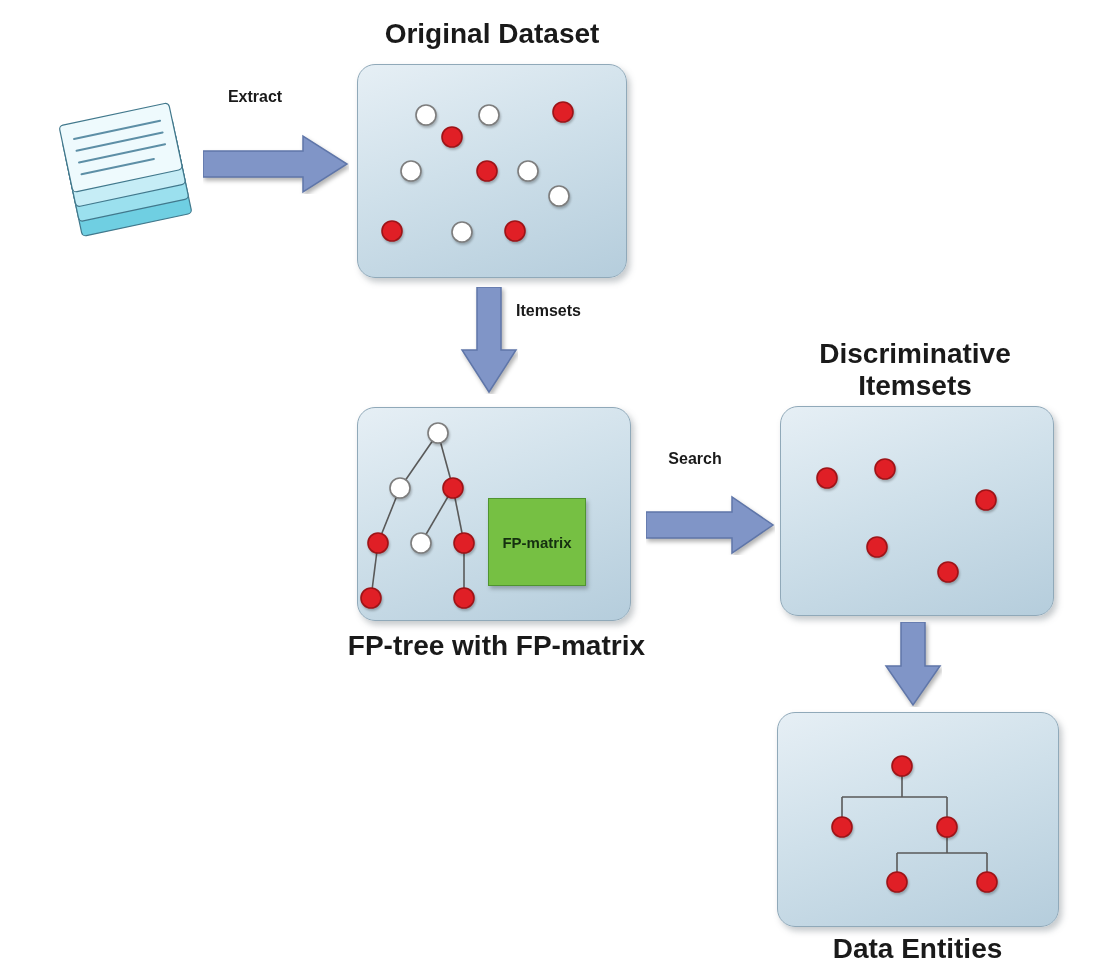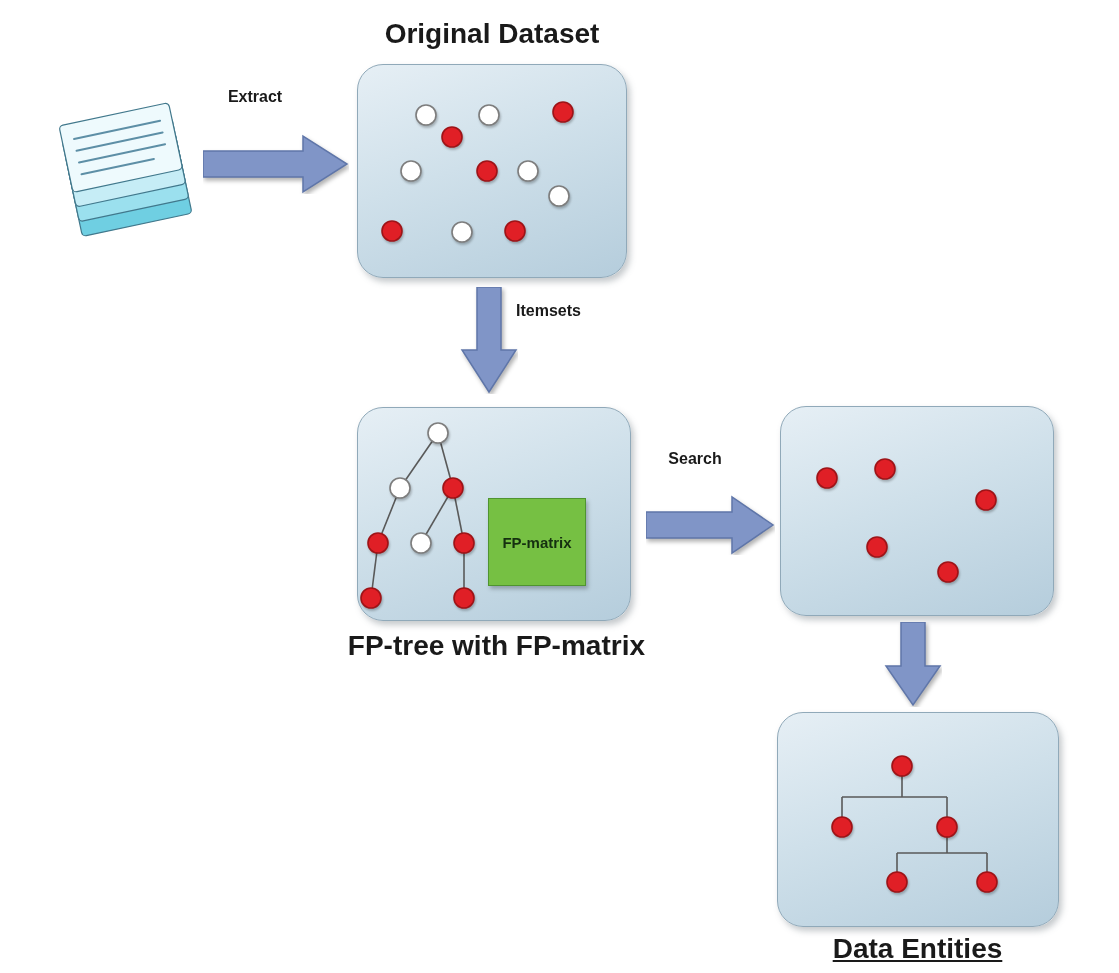--- a/index.html
+++ b/index.html
@@ -16,21 +16,21 @@
     font-weight:bold;
     color:var(--text,#1a1a1a);
     font-size:28px;
     text-align:center;
     line-height:1.15;
     white-space:nowrap;
   }
   .label.small{font-size:16px;}
   .node-box{
     position:absolute;
-    border-radius:26px;
+    border-radius:18px;
     background:linear-gradient(160deg,#e6eff5 0%,#cfe0ea 45%,var(--box-fill-bottom,#b5cddc) 100%);
     border:1px solid var(--box-border,#90a9b9);
     box-shadow:3px 4px 6px rgba(90,100,110,0.35);
   }
   .node-box svg{position:absolute;left:0;top:0;}
   .arrow-poly{
     fill:var(--arrow-fill,#8095c7);
     stroke:var(--arrow-border,#5f76a9);
     stroke-width:1.5;
     filter:drop-shadow(2px 3px 2px rgba(0,0,0,0.30));
@@ -117,20 +117,24 @@
       <span>FP-matrix</span>
     </div>
   </div>
   <div class="label" style="left:340px;top:630px;width:305px;text-align:right;">FP-tree with FP-matrix</div>
 
   <div class="label small" style="left:650px;top:450px;width:90px;text-align:center;">Search</div>
   <svg class="abs" style="left:646px;top:495px;" width="129" height="60" viewBox="0 0 129 60">
     <polygon class="arrow-poly" points="0,17 86,17 86,2 127,30 86,58 86,43 0,43"></polygon>
   </svg>
 
+  <div class="label" style="left:800px;top:338px;width:230px;">
+    <div>Discriminative</div>
+    <div>Itemsets</div>
+  </div>
   <div class="node-box" style="left:780px;top:406px;width:272px;height:208px;">
     <svg width="272" height="208" viewBox="0 0 272 208">
       <circle class="dot red" cx="46" cy="71" r="10"></circle>
       <circle class="dot red" cx="104" cy="62" r="10"></circle>
       <circle class="dot red" cx="205" cy="93" r="10"></circle>
       <circle class="dot red" cx="96" cy="140" r="10"></circle>
       <circle class="dot red" cx="167" cy="165" r="10"></circle>
     </svg>
   </div>
 
@@ -148,15 +152,15 @@
       <polyline class="tree-edge" points="119,140 209,140"></polyline>
       <polyline class="tree-edge" points="119,140 119,169"></polyline>
       <polyline class="tree-edge" points="209,140 209,169"></polyline>
       <circle class="dot red" cx="124" cy="53" r="10"></circle>
       <circle class="dot red" cx="64" cy="114" r="10"></circle>
       <circle class="dot red" cx="169" cy="114" r="10"></circle>
       <circle class="dot red" cx="119" cy="169" r="10"></circle>
       <circle class="dot red" cx="209" cy="169" r="10"></circle>
     </svg>
   </div>
-  <div class="label" style="left:800px;top:933px;width:235px;text-decoration:underline;">Data Entities</div>
+  <div class="label" style="left:800px;top:933px;width:235px;">Data Entities</div>
 
 </div>
 
 </body></html>

